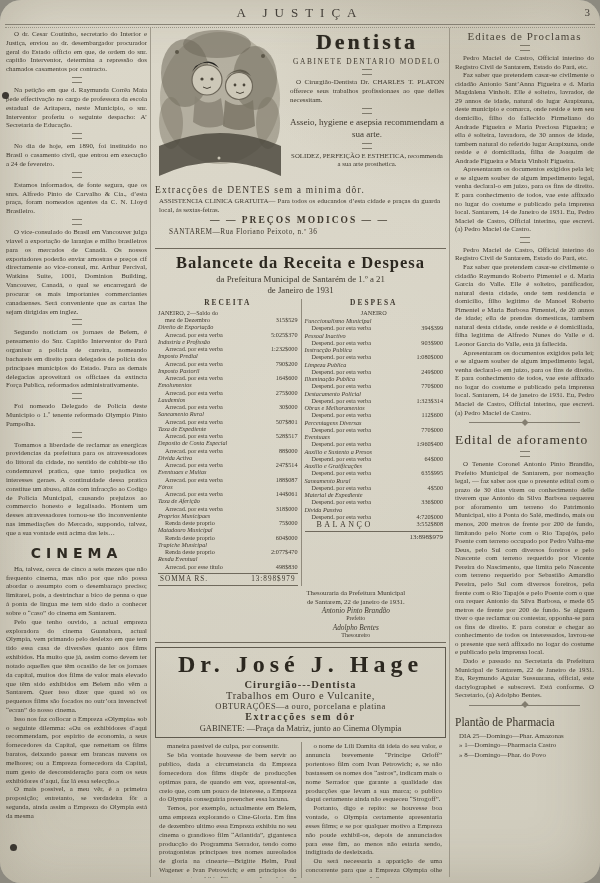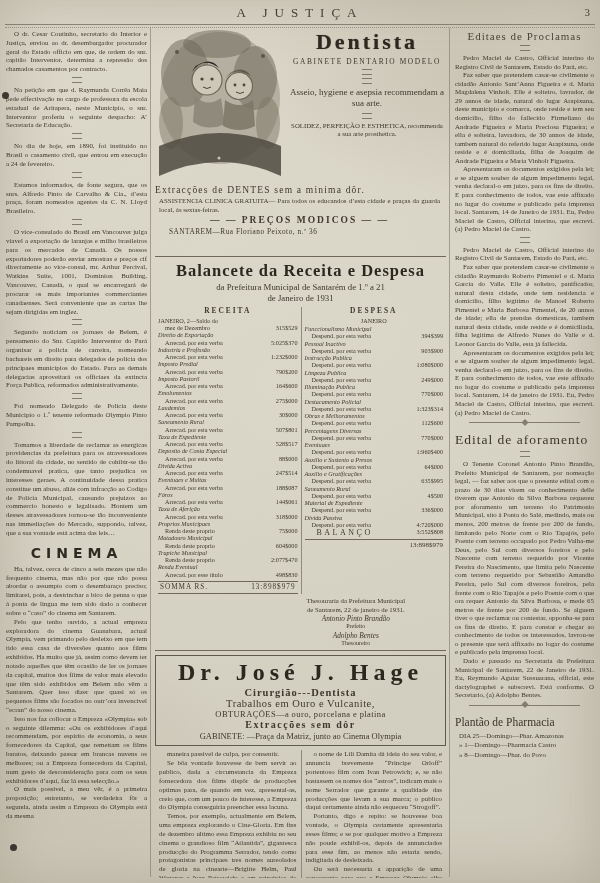--- a/index.html
+++ b/index.html
@@ -5,20 +5,21 @@
   html,body { margin:0; padding:0; background:#8d8a80; }
   .page {
     position:relative; width:600px; height:883px; margin:0 auto; overflow:hidden;
     font-family:"Liberation Serif","DejaVu Serif",serif; color:#3e382e;
     background:
       radial-gradient(ellipse 300px 180px at 78% 8%, rgba(125,112,84,.16), transparent 70%),
       radial-gradient(ellipse 260px 200px at 12% 88%, rgba(125,112,84,.13), transparent 70%),
       radial-gradient(ellipse 500px 400px at 50% 45%, rgba(255,252,240,.10), transparent 80%),
       linear-gradient(160deg,#dcd8ca 0%, #d7d3c5 40%, #d0ccbd 100%);
     box-shadow: inset 0 0 60px rgba(90,80,55,.25);
+    border-radius: 21px;
   }
   
   .masthead { text-align:center; font-size:13px; letter-spacing:7px; padding-top:5px; color:#45403a; }
   .pagenum { position:absolute; top:6px; right:10px; font-size:11px; color:#45403a; }
   .head-rule { margin:3px 5px 0 5px; height:2px; border-top:1px solid #6f695d; border-bottom:1px dotted #857f71; opacity:.75; }
 
   
   .col1 { position:absolute; left:6px;   top:30px; width:141px; height:848px; overflow:hidden; }
   .mid  { position:absolute; left:155px; top:28px; width:291px; height:850px; overflow:hidden; }
   .col4 { position:absolute; left:455px; top:30px; width:139px; height:848px; overflow:hidden; }
@@ -27,21 +28,21 @@
 
   p.body { font-size:6.9px; line-height:1.28; text-align:justify; text-indent:8px; margin:0; }
   .col4 p.body { line-height:1.24; }
   .eq { width:10px; height:4px; border-top:1px solid #5c5749; border-bottom:1px solid #5c5749; margin:3px auto; opacity:.7; }
   .item:last-child .eq { display:none; }
 
   h2.cinema { font-family:"DejaVu Sans","Liberation Sans",sans-serif; font-weight:bold; font-size:14px;
     letter-spacing:5px; text-align:center; margin:7px 0 4px; color:#2f2b23; }
 
   
-  .ad-d { border-bottom:1px solid #6f695c; padding:0 2px 20px 0; }
+  .ad-d { border-bottom:1px solid #6f695c; padding:0 2px 12px 0; }
   .ad-d-top { display:flex; gap:5px; }
   .illus { width:130px; height:156px; flex:none; }
   .ad-d-right { flex:1; text-align:center; }
   .ad-d-title { font-size:22px; font-weight:bold; letter-spacing:3px; color:#2c2820; margin:1px 0 2px;
     text-shadow:0 0 1px rgba(44,40,32,.5); }
   .ad-d-sub { font-size:7.4px; letter-spacing:1.6px; }
   .ad-d-p { font-size:7px; line-height:1.3; text-align:justify; text-indent:6px; margin:0; }
   .ad-d-p2 { font-size:9px; line-height:1.25; text-align:center; margin:0; }
   .ad-d-p3 { font-size:6.8px; line-height:1.25; text-align:center; margin:0; }
   .ad-d-line1 { font-size:9.5px; letter-spacing:1.2px; text-align:left; margin-top:1px; }
@@ -197,20 +198,21 @@
           <path d="M70,72 Q84,82 98,72 L100,98 Q84,106 68,98 Z" fill="#7b7566" opacity="0.85"></path>
           <path d="M4,118 Q65,92 126,118 L126,148 Q65,120 4,148 Z" fill="#4e4a3f" opacity="0.85"></path>
           <circle cx="22" cy="24" r="2" fill="#5c5749"></circle>
             <circle cx="108" cy="28" r="2" fill="#5c5749"></circle>
           <circle cx="64" cy="130" r="1.5" fill="#c9c4b4"></circle>
         </svg>
         <div class="ad-d-right">
           <div class="ad-d-title">Dentista</div>
           <div class="ad-d-sub">GABINETE DENTARIO MODELO</div>
           <div class="eq"></div>
+          <p class="ad-d-p">O Cirurgião-Dentista Dr. CHARLES T. PLATON offerece seus trabalhos profissionaes ao que delles necessitam.</p>
           <div class="eq"></div>
           <p class="ad-d-p2">Asseio, hygiene e asepsia recommendam a sua arte.</p>
           <div class="eq"></div>
           <p class="ad-d-p3">SOLIDEZ, PERFEIÇÃO E ESTHETICA, recommenda a sua arte prosthetica.</p>
         </div>
       </div>
       <div class="ad-d-line1">Extracções de DENTES sem a minima dôr.</div>
       <div class="ad-d-assist">ASSISTENCIA CLINICA GRATUITA— Para todos os educandos d’esta cidade e praças da guarda local, ás sextas-feiras.</div>
       <div class="ad-d-prices">— — PREÇOS MODICOS — —</div>
       <div class="ad-d-addr">SANTAREM—Rua Floriano Peixoto, n.º 36</div>

